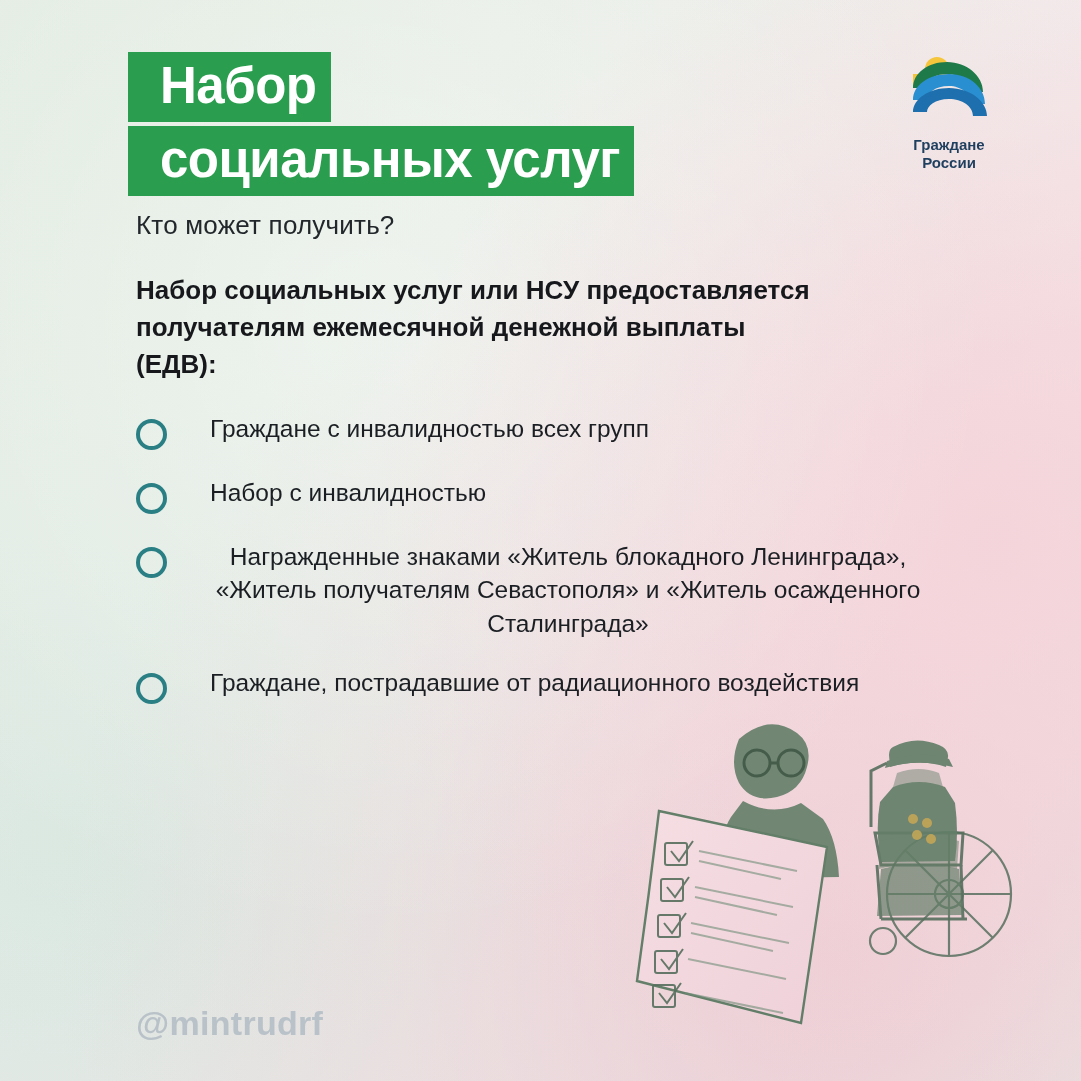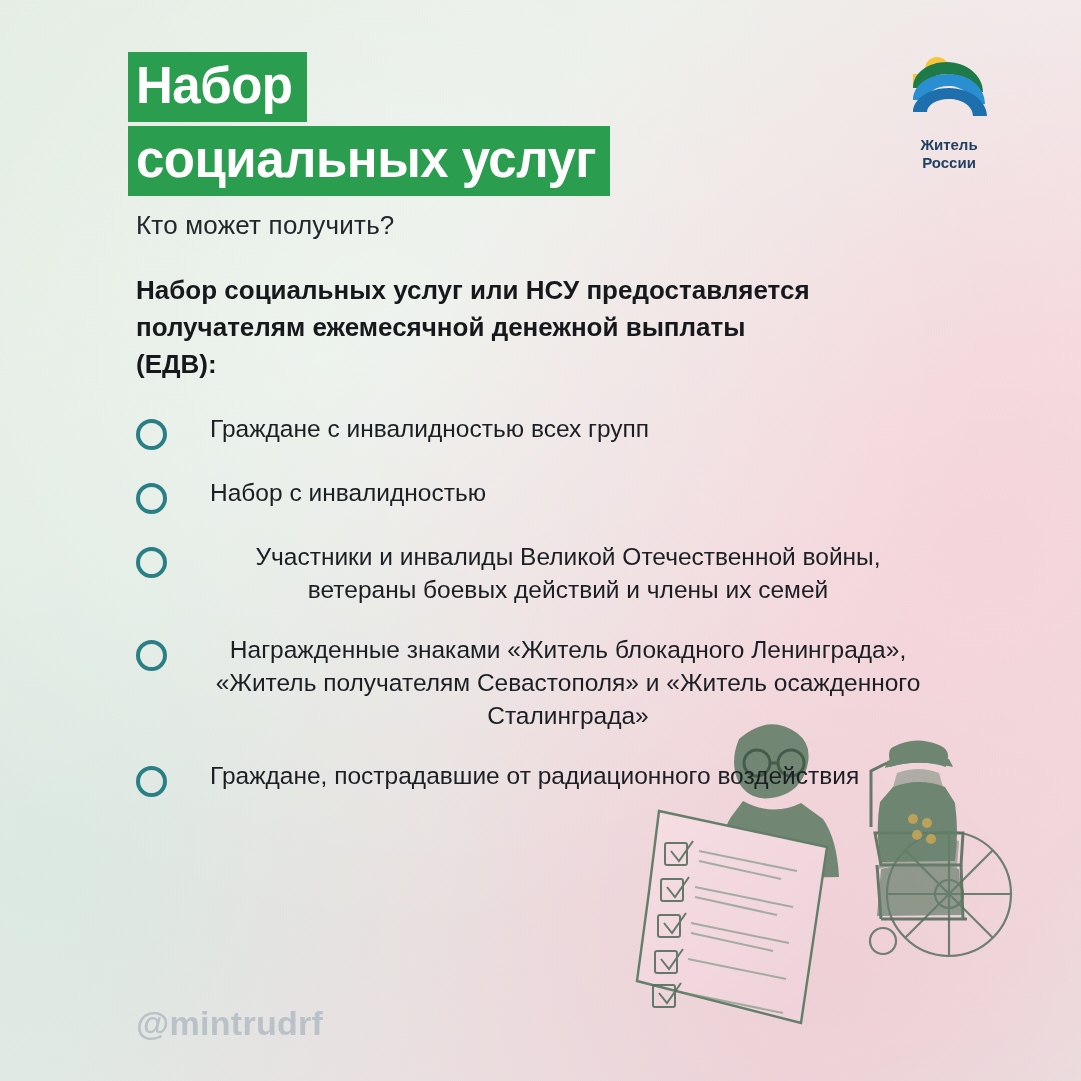--- a/index.html
+++ b/index.html
@@ -43,21 +43,21 @@
     z-index: 4;
   }
   .title-line {
     display: block;
     background: #2a9d4e;
     color: #ffffff;
     font-weight: 700;
     font-size: 51px;
     line-height: 1.06;
     letter-spacing: -0.5px;
-    padding: 7px 14px 9px 8px;
+    padding: 7px 14px 9px 32px;
     width: max-content;
     margin-bottom: 4px;
   }
   .title-line.second {
     margin-bottom: 15px;
   }
 
   
   .logo {
     position: absolute;
@@ -172,41 +172,37 @@
     <svg class="logo-mark" viewBox="0 0 84 76">
       <circle cx="30" cy="17" r="12" fill="#f5c63c"></circle>
       <path d="M6 30 H54 A6 6 0 0 1 54 42 H6 Z" fill="#f5c63c" transform="translate(0,-8)"></path>
       <path d="M4 34 H40" stroke="#f5c63c" stroke-width="0"></path>
       <path d="M6 36 C6 21 21 10 40 10 C60 10 76 24 76 40 L62 40 C62 30 52 22 40 22 C27 22 20 28 20 36 Z" fill="#1f7a4a"></path>
       <path d="M6 48 C6 33 22 22 42 22 C63 22 78 36 78 52 L64 52 C64 42 54 34 42 34 C28 34 20 41 20 48 Z" fill="#2a8fd0"></path>
       <path d="M6 60 C6 47 22 36 42 36 C64 36 80 50 80 64 L66 64 C66 54 55 47 42 47 C28 47 20 54 20 60 Z" fill="#1e6fae"></path>
       <rect x="4" y="60" width="76" height="0" fill="none"></rect>
     </svg>
     <div class="logo-text">
-      <div>Житель</div>
+      <div>Граждане</div>
       <div>России</div>
     </div>
   </div>
 
   <div class="question">Кто может получить?</div>
 
   <div class="lead">Набор социальных услуг или НСУ предоставляется получателям ежемесячной денежной выплаты (ЕДВ):</div>
 
   <div class="list">
     <div class="list-item">
       <span class="bullet"></span>
       <span class="item-text">Граждане с инвалидностью всех групп</span>
     </div>
     <div class="list-item">
       <span class="bullet"></span>
       <span class="item-text">Набор с инвалидностью</span>
-    </div>
-    <div class="list-item">
-      <span class="bullet"></span>
-      <span class="item-text">Участники и инвалиды Великой Отечественной войны, ветераны боевых действий и члены их семей</span>
     </div>
     <div class="list-item">
       <span class="bullet"></span>
       <span class="item-text">Награжденные знаками «Житель блокадного Ленинграда», «Житель получателям Севастополя» и «Житель осажденного Сталинграда»</span>
     </div>
     <div class="list-item">
       <span class="bullet"></span>
       <span class="item-text">Граждане, пострадавшие от радиационного воздействия</span>
     </div>
   </div>

